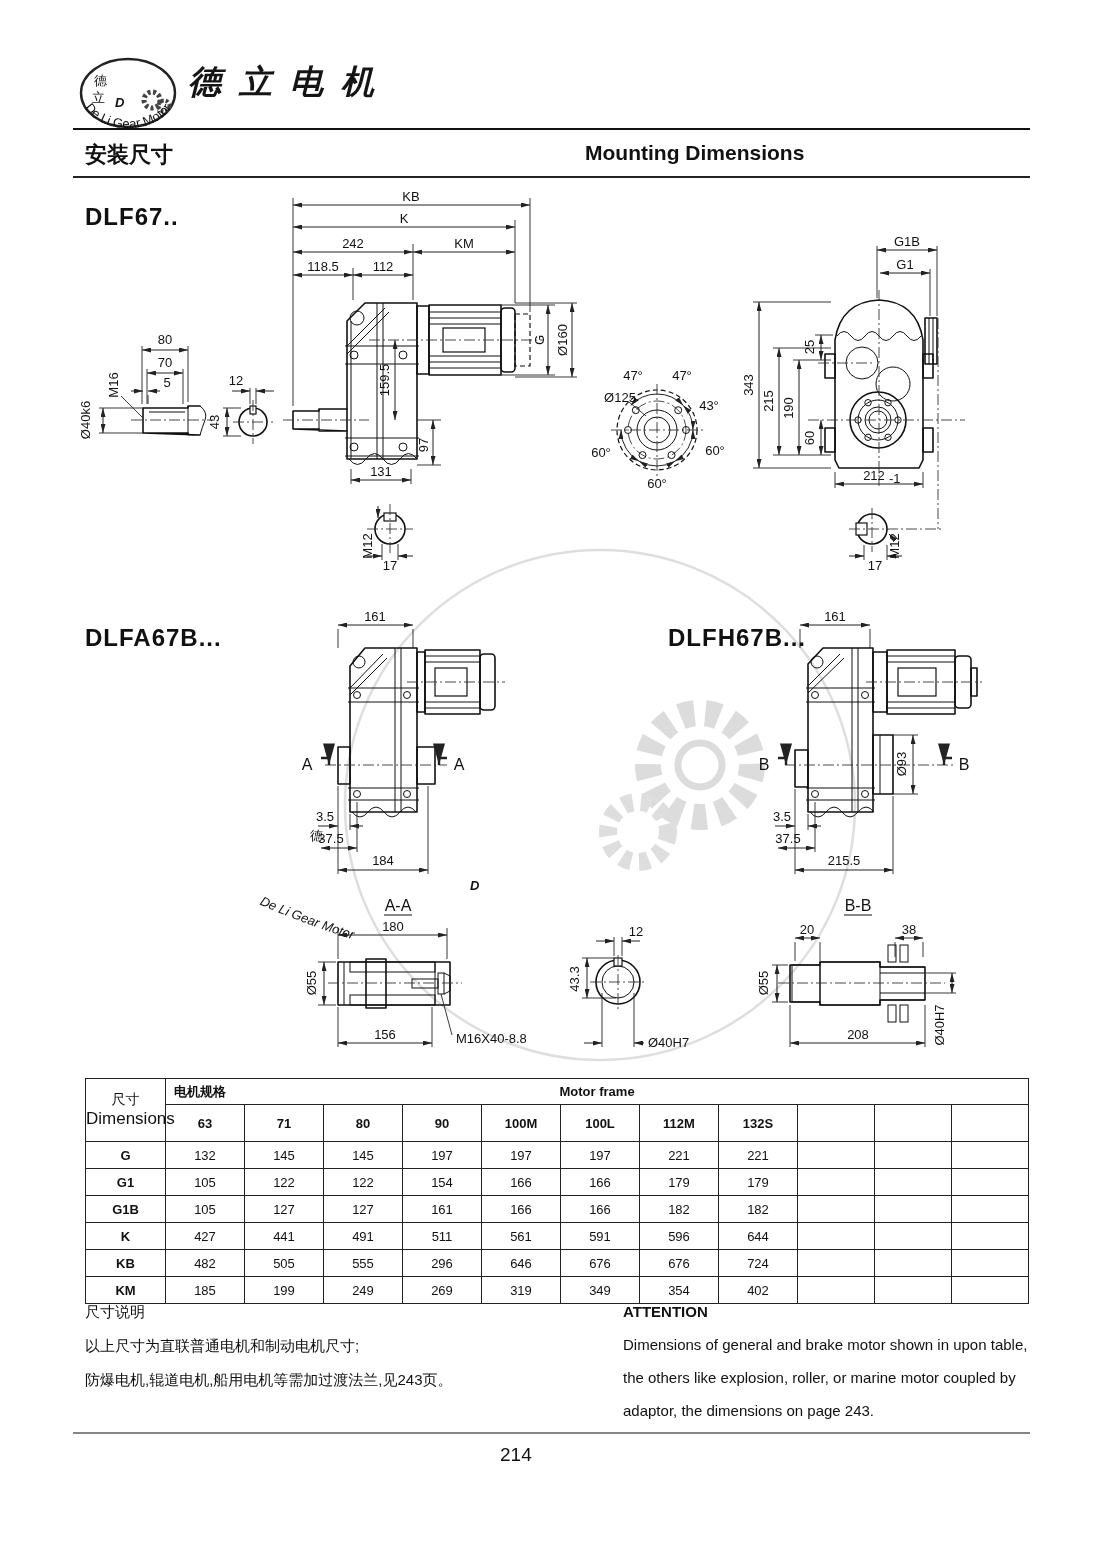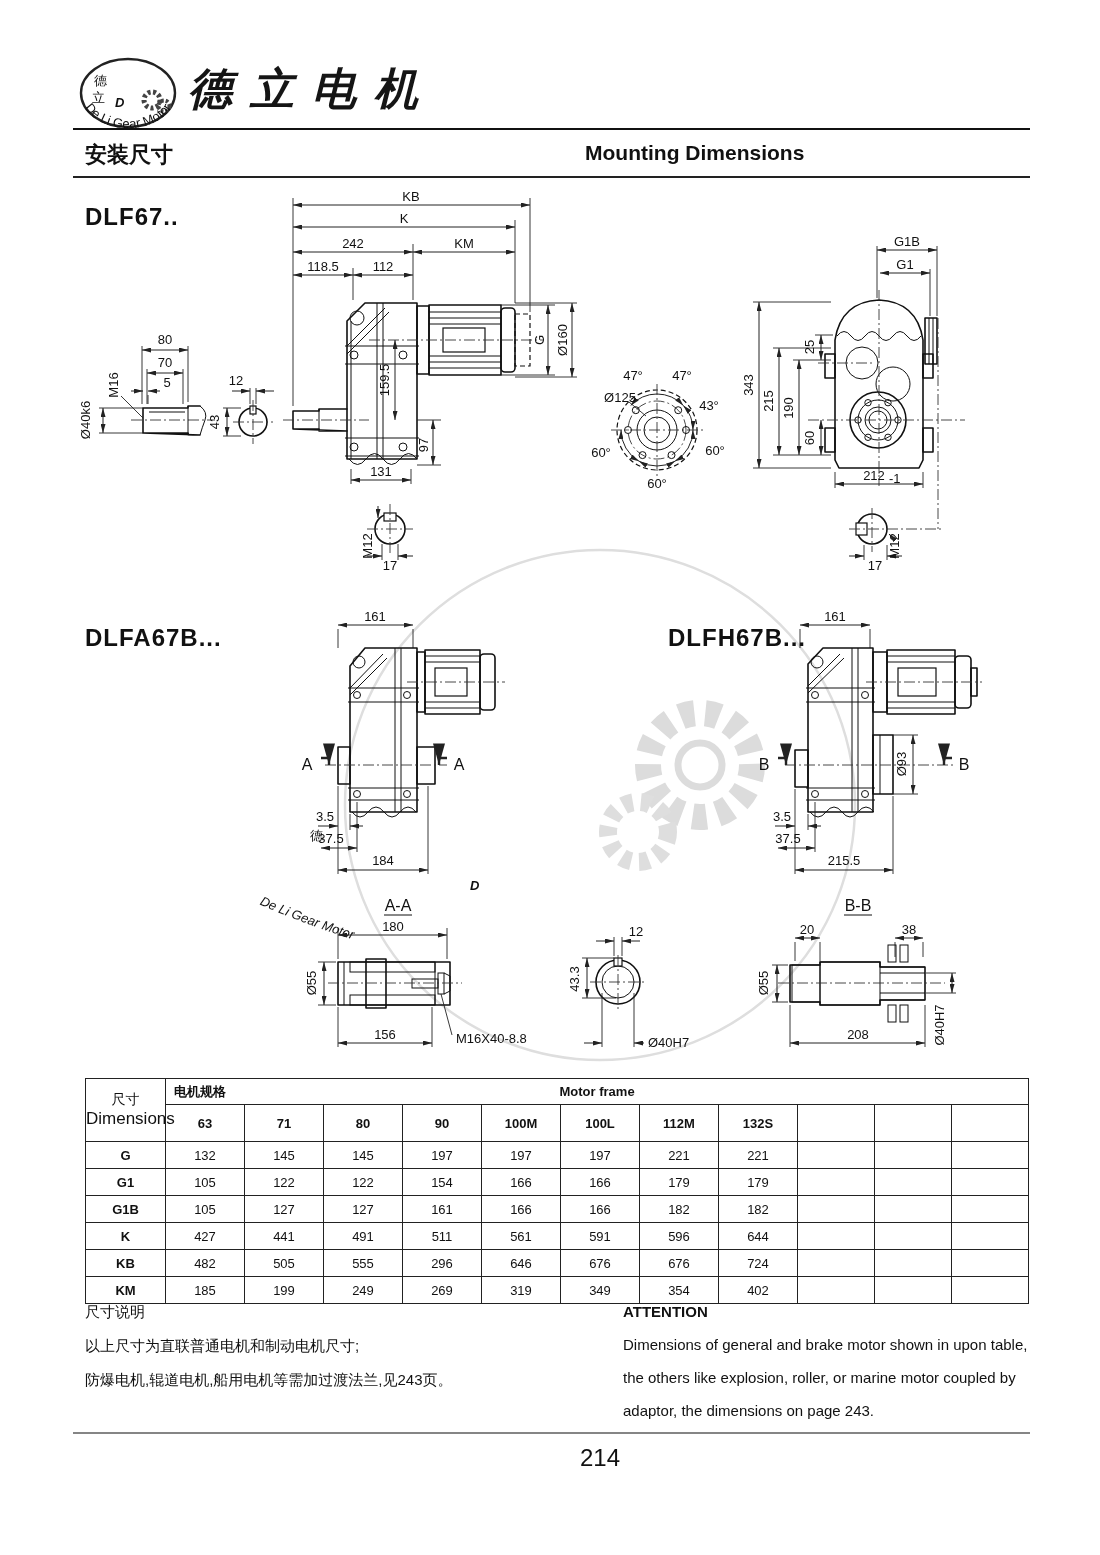--- a/index.html
+++ b/index.html
@@ -2,21 +2,21 @@
 <html><head>
 <meta charset="utf-8">
 <style>
   *{margin:0;padding:0;box-sizing:border-box}
   html,body{background:#fff}
   #page{position:relative;width:1100px;height:1555px;background:#fff;
         font-family:"Liberation Sans",sans-serif;color:#111;overflow:hidden}
   .abs{position:absolute}
   
   #brand{left:188px;top:60px;font-family:"DejaVu Serif","Liberation Serif",serif;
-         font-weight:bold;font-style:italic;font-size:44px;letter-spacing:18px;color:#151515}
+         font-weight:bold;font-style:italic;font-size:33px;letter-spacing:18px;color:#151515}
   #hr1{left:73px;top:128px;width:957px;height:2px;background:#111}
   #title-cn{left:85px;top:140px;font-size:22px;font-weight:bold}
   #title-en{left:585px;top:141px;font-size:21px;font-weight:bold}
   #hr2{left:73px;top:176px;width:957px;height:2px;background:#222}
   
   .cap{font-size:24px;font-weight:bold;letter-spacing:1px}
   #cap-dlf67{left:85px;top:203px}
   #cap-dlfa{left:85px;top:624px}
   #cap-dlfh{left:668px;top:624px}
   
@@ -48,21 +48,21 @@
   th.spec .spec-en{font-weight:bold;font-size:13px}
   table.dims tbody th{font-weight:bold}
   
   .note{font-size:15px;line-height:34px}
   #note-cn{left:85px;top:1295px;width:480px}
   #note-en{left:623px;top:1295px;width:420px;line-height:33px}
   .note .nt{font-weight:bold}
   #note-cn .nt{font-weight:normal}
   
   #hr3{left:73px;top:1432px;width:957px;height:2px;background:#858585}
-  #pageno{left:500px;top:1444px;width:120px;text-align:right;font-size:24px}
+  #pageno{left:500px;top:1444px;width:120px;text-align:left;font-size:19px}
 </style>
 </head>
 <body>
 
 <div id="page">
 
   <svg id="wm" width="1100" height="560" viewBox="0 0 1100 560">
     <g>
       <circle cx="600" cy="265" r="255" fill="none" stroke="#dedede" stroke-width="2.5"></circle>
       <text x="310" y="300" font-size="170" fill="#e7e7e7" font-family="'DejaVu Serif',serif">德</text>

